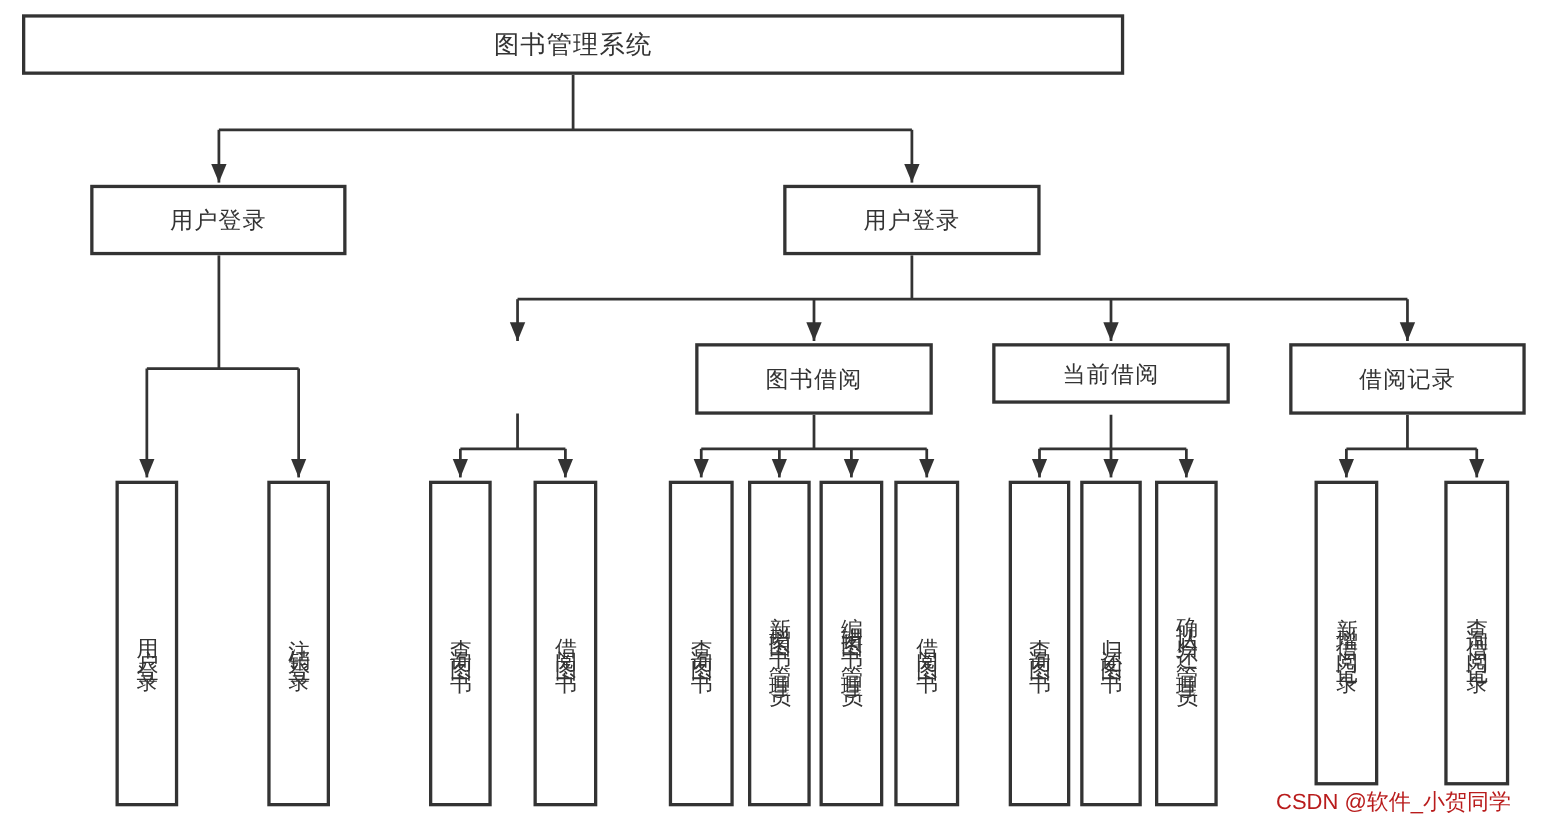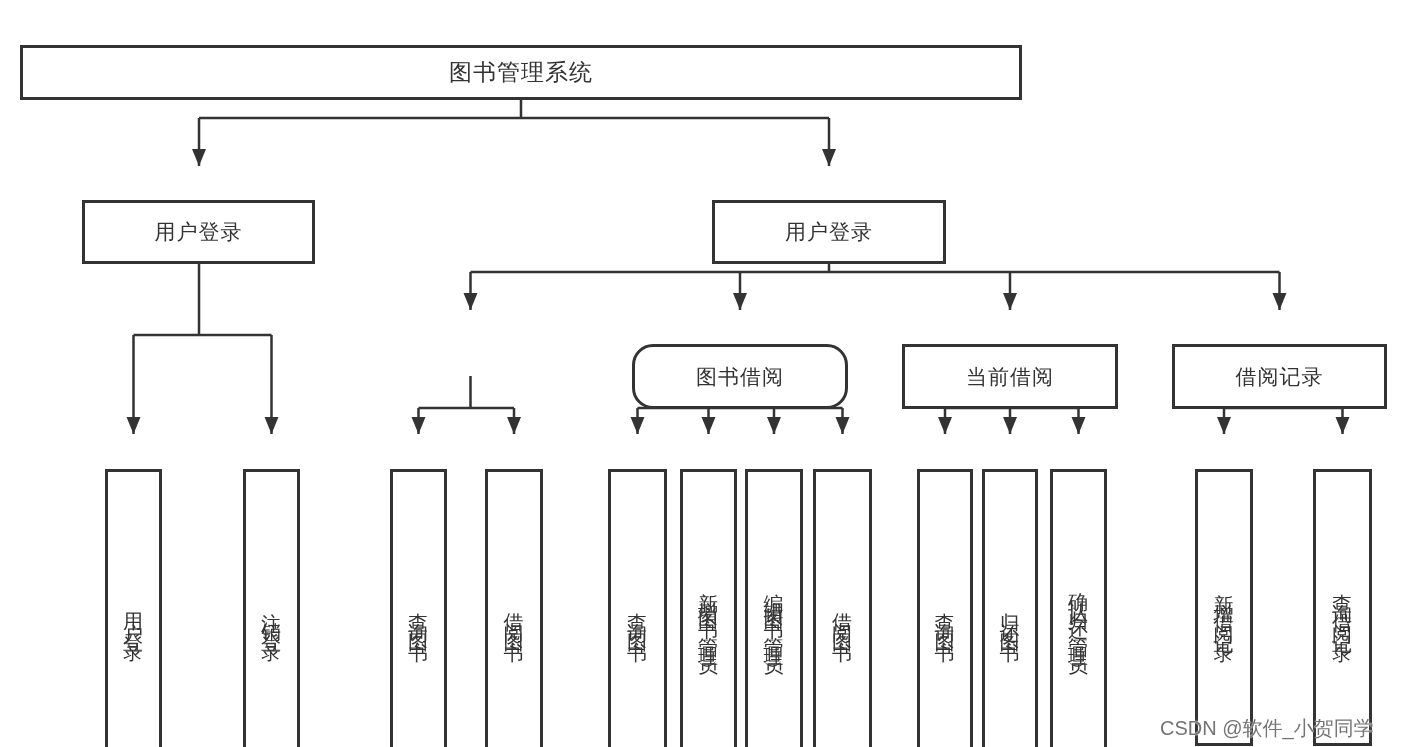--- a/index.html
+++ b/index.html
@@ -3,32 +3,32 @@
 <meta charset="utf-8">
 <style>
   html,body{margin:0;padding:0;background:#fff;}
   .canvas{
     position:relative;width:1405px;height:747px;background:#fff;
     font-family:"Liberation Sans",sans-serif;color:#333;overflow:hidden;
   }
   .wires{position:absolute;left:0;top:0;z-index:1;}
   .box{
     position:absolute;box-sizing:border-box;border:3px solid #333;background:#fff;
-    display:flex;align-items:center;justify-content:center;z-index:2;margin-top:32px;
+    display:flex;align-items:center;justify-content:center;z-index:2;
   }
   .hlabel{font-size:21px;letter-spacing:1px;white-space:nowrap;}
   .rootlabel{font-size:23px;letter-spacing:1px;}
   .vbox span{
     writing-mode:vertical-rl;text-orientation:mixed;
     font-size:20px;line-height:1;letter-spacing:10px;white-space:nowrap;
   }
   .vbox.tight span{letter-spacing:9px;}
   .watermark{
     position:absolute;left:1160px;top:715px;z-index:3;
-    font-size:20px;color:#737373;white-space:nowrap;
+    font-size:20px;color:#b91c1c;white-space:nowrap;
     text-shadow:0 0 2px #fff,0 0 1px #fff;
   }
 </style>
 </head>
 <body>
 
 <div class="canvas">
 
   <svg class="wires" width="1405" height="747" viewBox="0 0 1405 747">
     <defs>
@@ -71,22 +71,22 @@
       <line x1="1224" y1="408" x2="1224" y2="434" marker-end="url(#ah)"></line>
       <line x1="1342.5" y1="408" x2="1342.5" y2="434" marker-end="url(#ah)"></line>
     </g>
   </svg>
 
   <div class="box rootlabel" style="left:20px;top:13px;width:1002px;height:55px;">图书管理系统</div>
 
   <div class="box hlabel" style="left:82px;top:168px;width:233px;height:64px;">用户登录</div>
   <div class="box hlabel" style="left:712px;top:168px;width:234px;height:64px;">用户登录</div>
 
-  <div class="box hlabel" style="left:632px;top:312px;width:216px;height:65px;border-radius:21px;">图书借阅</div>
-  <div class="box hlabel" style="left:902px;top:312px;width:216px;height:65px;">当前借阅</div>
+  <div class="box hlabel" style="left:632px;top:312px;width:216px;height:65px;">图书借阅</div>
+  <div class="box hlabel" style="left:902px;top:312px;width:216px;height:55px;">当前借阅</div>
   <div class="box hlabel" style="left:1172px;top:312px;width:215px;height:65px;">借阅记录</div>
 
   <div class="box vbox" style="left:105px;top:437px;width:57px;height:296px;">
     <span>用户登录</span>
   </div>
   <div class="box vbox" style="left:243px;top:437px;width:57px;height:296px;">
     <span>注销登录</span>
   </div>
 
   <div class="box vbox" style="left:390px;top:437px;width:57px;height:296px;">

